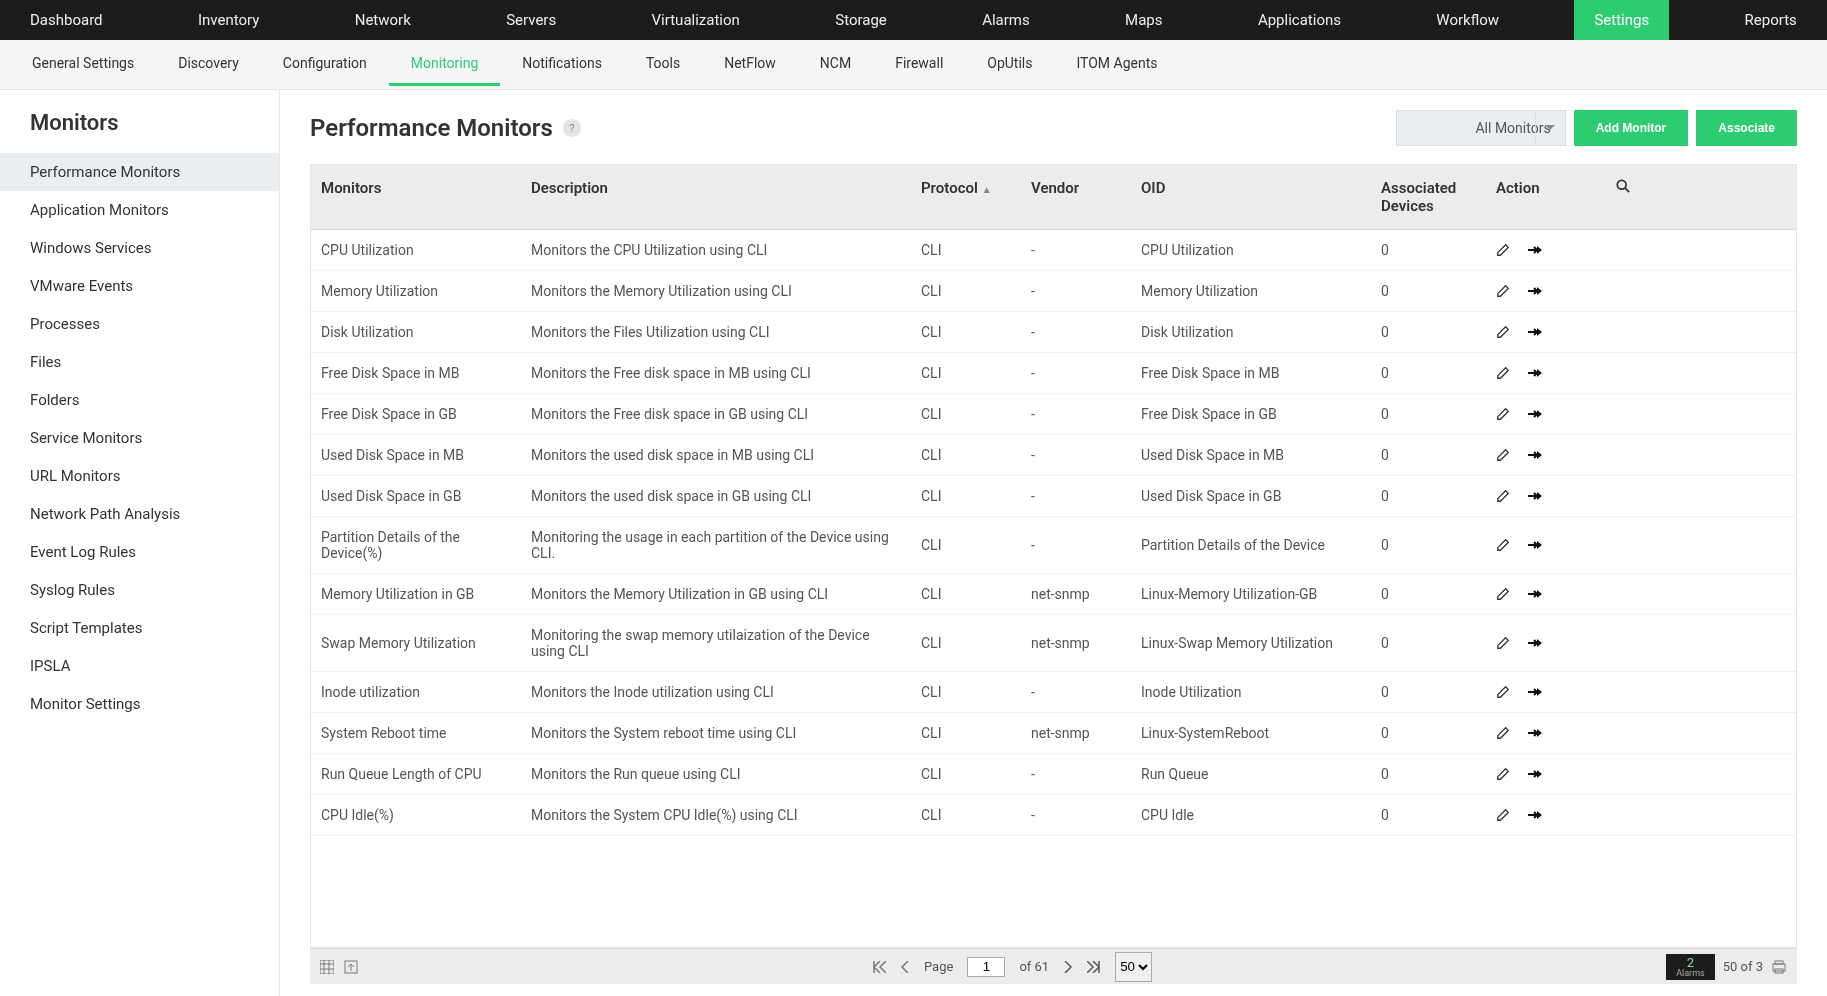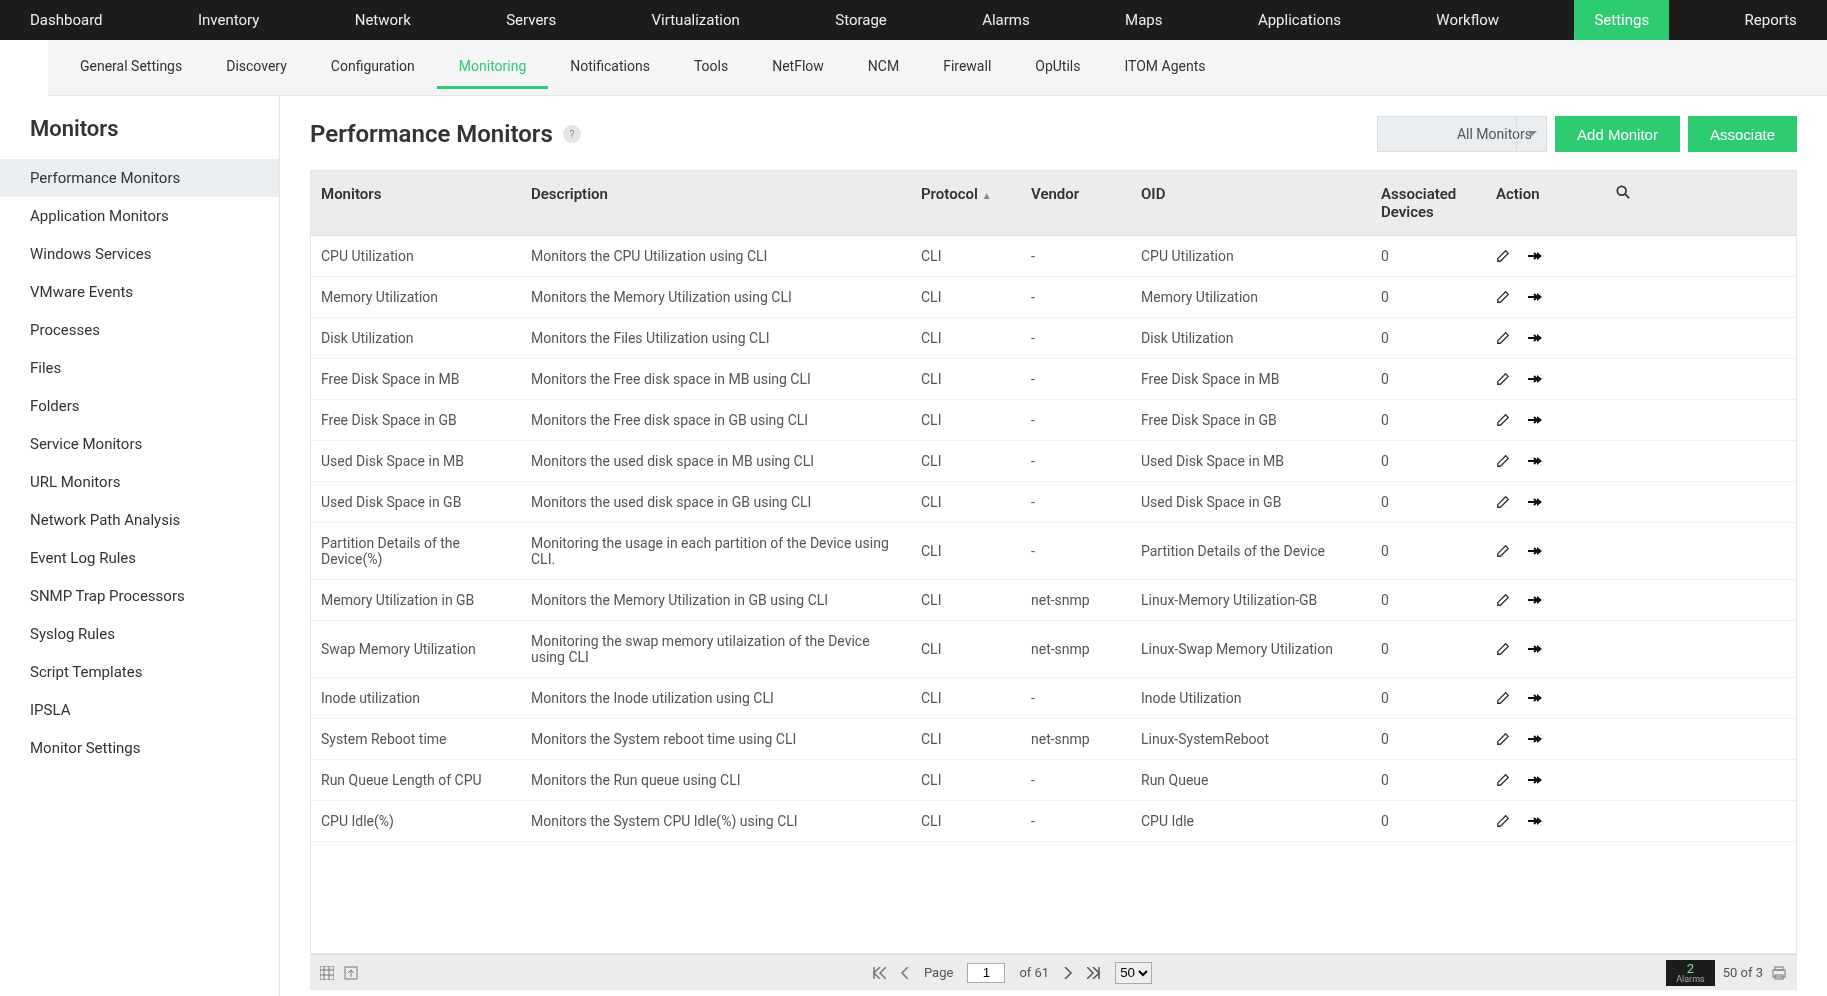--- a/index.html
+++ b/index.html
@@ -4,39 +4,39 @@
 <style>
 * { box-sizing: border-box; margin: 0; padding: 0; }
 body { font-family: -apple-system, BlinkMacSystemFont, "Segoe UI", Roboto, Arial, sans-serif; font-size: 14px; color: #333; background: #fff; }
 
 
 .topnav { background: #1c1c1c; display: flex; align-items: center; height: 40px; padding: 0 10px; justify-content: space-between; }
 .topnav-item { color: #eee; padding: 0 20px; height: 40px; display: flex; align-items: center; cursor: pointer; font-size: 15px; }
 .topnav-item.active { background: #2ecc71; color: #fff; }
 
 
-.subnav { background: #f4f5f6; display: flex; align-items: center; height: 56px; padding: 0 10px; border-bottom: 1px solid #e6e6e6; margin-left: 48px; }
+.subnav { background: #f4f5f6; display: flex; align-items: center; height: 50px; padding: 0 10px; border-bottom: 1px solid #e6e6e6; }
 .subnav-item { color: #333; padding: 0 22px; height: 42px; display: flex; align-items: center; cursor: pointer; font-size: 14px; border-bottom: 3px solid transparent; }
 .subnav-item.active { border-bottom: 3px solid #2ecc71; color: #2ecc71; }
 
 
 .container { display: flex; height: calc(100vh - 82px); }
 .sidebar { width: 280px; border-right: 1px solid #e6e6e6; padding: 20px 0; overflow-y: auto; }
 .sidebar-title { font-size: 22px; font-weight: 600; padding: 0 30px 18px 30px; }
 .sidebar-item { padding: 10px 30px; cursor: pointer; font-size: 15px; color: #333; }
 .sidebar-item.active { background: #eaeef1; }
 
 .main { flex: 1; padding: 20px 30px; display: flex; flex-direction: column; overflow: hidden; }
 .page-header { display: flex; align-items: center; justify-content: space-between; margin-bottom: 18px; }
 .page-title { font-size: 24px; font-weight: 600; display: flex; align-items: center; gap: 10px; }
 .help-icon { width: 18px; height: 18px; border-radius: 9px; background: #e4e4e4; color: #888; font-size: 11px; display: inline-flex; align-items: center; justify-content: center; font-weight: normal; }
 .header-actions { display: flex; align-items: center; gap: 8px; }
 .dropdown { background: #eaeef1; border: 1px solid #d8dde2; height: 36px; display: flex; align-items: center; padding: 0 14px; min-width: 170px; position: relative; color: #555; justify-content: flex-end; }
 .dropdown .caret { position: absolute; right: 0; top: 0; bottom: 0; width: 30px; display: flex; align-items: center; justify-content: center; border-left: 1px solid #d8dde2; }
-.btn { background: #2ecc71; color: #fff; border: none; height: 36px; padding: 0 22px; cursor: pointer; font-size: 15px; }
+.btn { background: #2ecc71; color: #fff; border: none; height: 36px; padding: 0 22px; cursor: pointer; font-size: 12px; font-weight: bold; }
 
 
 .table-wrap { flex: 1; overflow: auto; border: 1px solid #e6e6e6; position: relative; }
 table { width: 100%; border-collapse: collapse; }
 thead th { background: #eaecee; text-align: left; padding: 14px 10px; font-weight: 600; font-size: 15px; border-bottom: 1px solid #d8dde2; vertical-align: top; position: sticky; top: 0; }
 tbody td { padding: 12px 10px; border-bottom: 1px solid #eef0f2; vertical-align: middle; color: #555; }
 .col-monitor { width: 210px; }
 .col-desc { width: 390px; }
 .col-proto { width: 110px; }
 .col-vendor { width: 110px; }
@@ -48,21 +48,21 @@
 .icon-btn { cursor: pointer; color: #333; }
 .search-hdr { cursor: pointer; }
 
 
 .pager { height: 36px; background: #eaecee; display: flex; align-items: center; justify-content: space-between; padding: 0 10px; border-top: 1px solid #d8dde2; font-size: 13px; color: #555; }
 .pager-left { display: flex; gap: 10px; align-items: center; }
 .pager-center { display: flex; gap: 14px; align-items: center; }
 .pager-right { display: flex; gap: 8px; align-items: center; }
 .pager-icon { cursor: pointer; color: #777; }
 .pager input { width: 38px; height: 20px; text-align: center; border: 1px solid #aaa; }
-.pager select { height: 22px; border: 1px solid #aaa; }
+.pager select { height: 30px; border: 1px solid #aaa; }
 .badge-alarm { background: #1c1c1c; color: #fff; padding: 2px 10px; display: flex; flex-direction: column; align-items: center; line-height: 1; }
 .badge-alarm .num { color: #7fdfa0; font-size: 13px; }
 .badge-alarm .lbl { font-size: 9px; color: #aaa; }
 
 svg { display: block; }
 </style>
 </head>
 <body>
 
 <div class="topnav" id="topnav">
@@ -103,21 +103,20 @@
         <div class="sidebar-item">Application Monitors</div>
         <div class="sidebar-item">Windows Services</div>
         <div class="sidebar-item">VMware Events</div>
         <div class="sidebar-item">Processes</div>
         <div class="sidebar-item">Files</div>
         <div class="sidebar-item">Folders</div>
         <div class="sidebar-item">Service Monitors</div>
         <div class="sidebar-item">URL Monitors</div>
         <div class="sidebar-item">Network Path Analysis</div>
         <div class="sidebar-item">Event Log Rules</div>
-        <div class="sidebar-item">SNMP Trap Processors</div>
         <div class="sidebar-item">Syslog Rules</div>
         <div class="sidebar-item">Script Templates</div>
         <div class="sidebar-item">IPSLA</div>
         <div class="sidebar-item">Monitor Settings</div>
       </div>
   </div>
 
   <div class="main">
     <div class="page-header">
       <div class="page-title">

